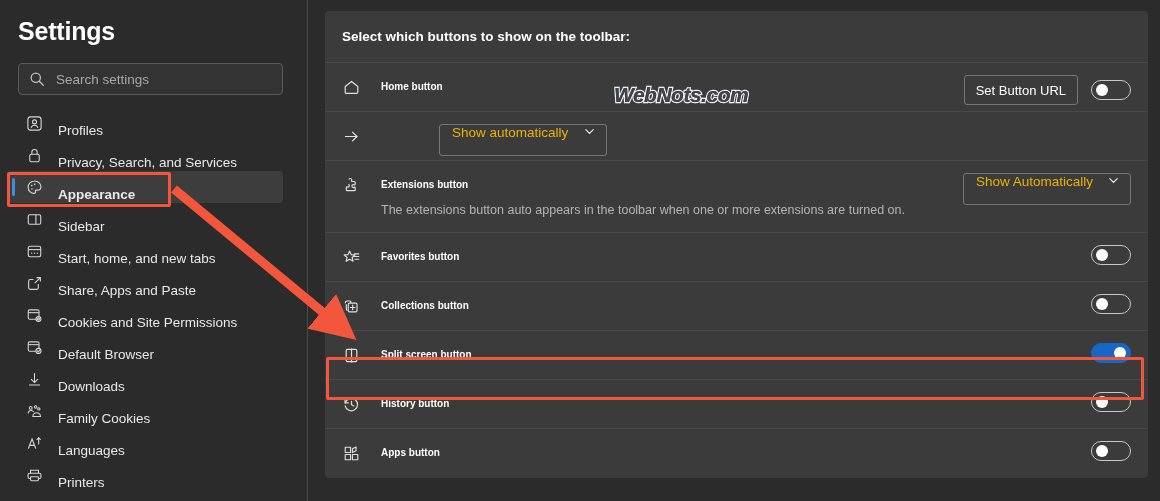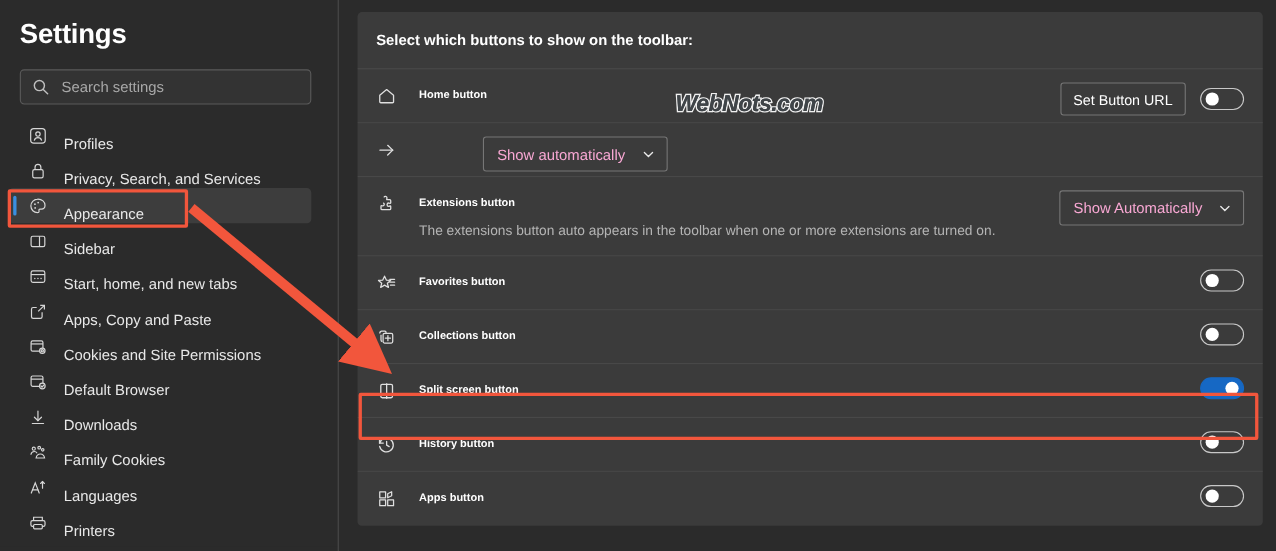--- a/index.html
+++ b/index.html
@@ -94,21 +94,21 @@
     user-select: none;
   }
   .nav-item .nav-ico {
     width: 17px; height: 17px;
     flex: 0 0 17px;
     margin-right: 15px;
     display: block;
     opacity: .95;
   }
   .nav-item .nav-label { white-space: nowrap; margin-top: 14px; }
-  .nav-item.selected { background: #3d3d3d; }
+  .nav-item.selected { background: #3d3d3d; font-weight: bold; }
   .nav-item.selected::before {
     content: "";
     position: absolute;
     left: 4px; top: 7px;
     width: 3px; height: 18px;
     border-radius: 2px;
     background: #3b8fe0;
   }
 
   
@@ -195,24 +195,23 @@
     cursor: pointer;
     white-space: nowrap;
   }
 
   .select {
     height: 32px;
     min-width: 168px;
     background: #3b3b3b;
     border: 1px solid #767676;
     border-radius: 3px;
-    color: #f9a8d4;
+    color: #eab308;
     font-size: 13.5px;
     display: flex;
-    align-items: center;
     justify-content: space-between;
     padding: 0 10px 0 12px;
     cursor: pointer;
     white-space: nowrap;
     gap: 14px;
   }
   .chev { width: 13px; height: 13px; display:block; flex:0 0 13px; }
 
   .toggle {
     width: 40px; height: 20px;
@@ -362,21 +361,21 @@
       </div>
 
       <div class="nav-item">
         <span class="nav-ico">
           <svg viewBox="0 0 18 18" width="17" height="17" fill="none" stroke="#e0e0e0" stroke-width="1.15">
             <path d="M13 9.4v4.2a1.6 1.6 0 0 1-1.6 1.6H4.4A1.6 1.6 0 0 1 2.8 13.6V6.4a1.6 1.6 0 0 1 1.6-1.6h3.4"></path>
             <path d="M9.2 8.6 15.2 2.8"></path>
               <path d="M11.2 2.8h4v4"></path>
           </svg>
         </span>
-        <span class="nav-label">Apps, Copy and Paste</span>
+        <span class="nav-label">Share, Apps and Paste</span>
       </div>
 
       <div class="nav-item">
         <span class="nav-ico">
           <svg viewBox="0 0 18 18" width="17" height="17" fill="none" stroke="#e0e0e0" stroke-width="1.15">
             <rect x="2.4" y="3" width="11.4" height="10" rx="1.5"></rect>
             <line x1="2.4" y1="6" x2="13.8" y2="6"></line>
             <circle cx="13.2" cy="12.6" r="2.6" fill="#3a3a3a"></circle>
             <circle cx="13.2" cy="12.6" r="1.1"></circle>
           </svg>

